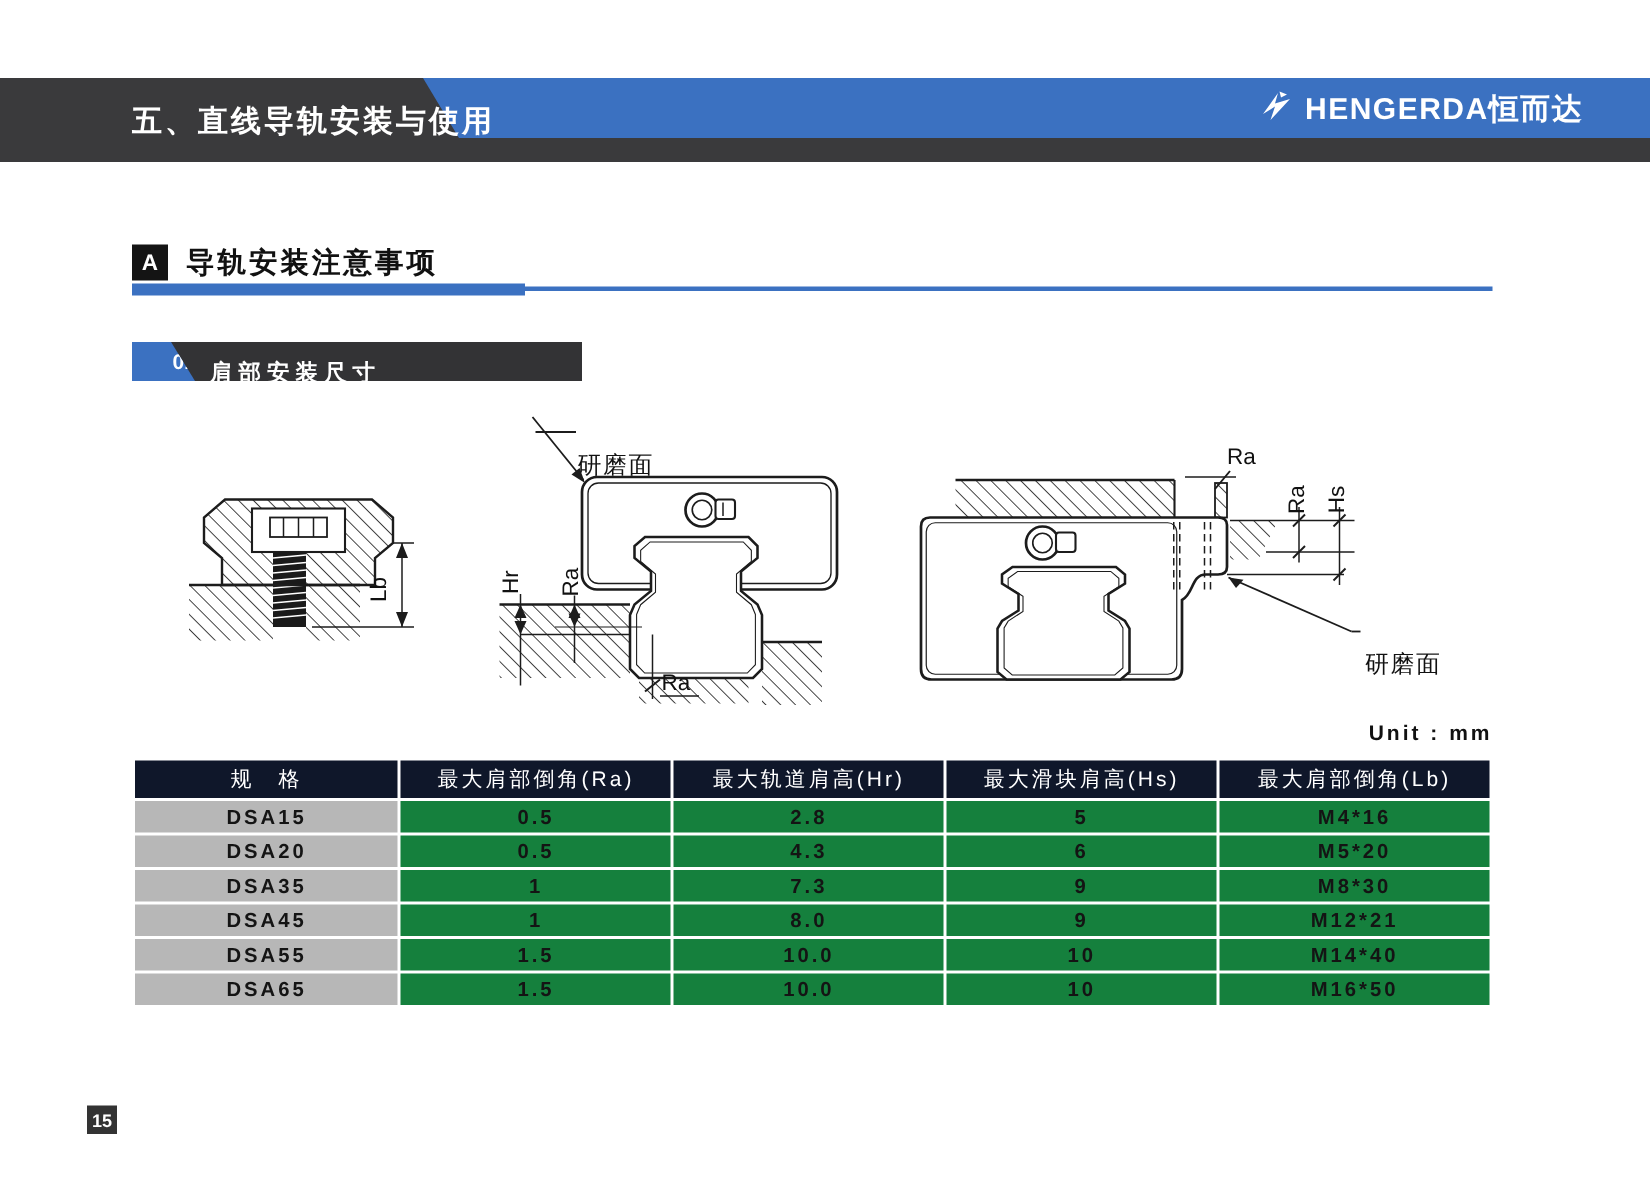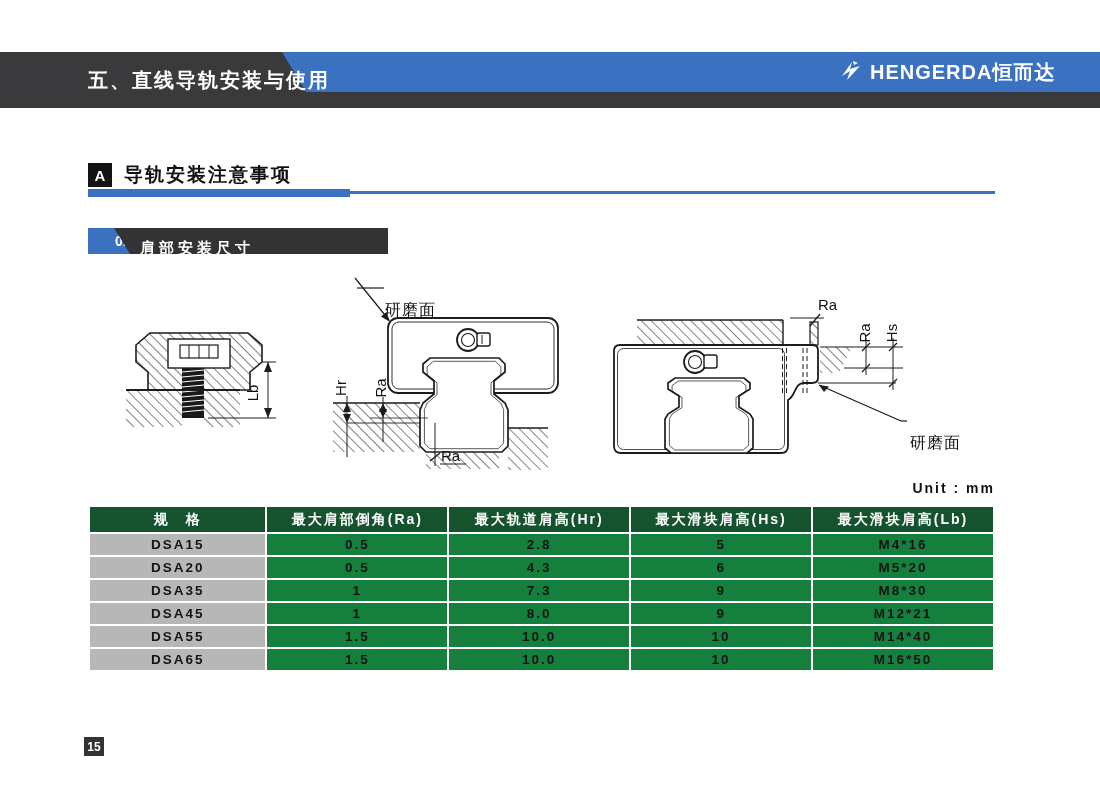--- a/index.html
+++ b/index.html
@@ -30,27 +30,27 @@
   
   .dlabel{font-size:16px;color:#111;letter-spacing:1px;margin-top:21px;}
   .dim{font-size:15px;color:#111;}
   .dim-v{width:32px;height:18px;display:flex;align-items:center;justify-content:center;
          transform:rotate(-90deg);font-size:15px;color:#111;}
   
   .unit{left:795px;top:480px;width:200px;text-align:right;font-size:14px;font-weight:bold;letter-spacing:2px;}
   
   .tblwrap{left:88px;top:505px;width:907px;}
   table.spec{border-collapse:separate;border-spacing:2px;width:100%;table-layout:fixed;}
-  table.spec th{background:#14532d;color:#fff;font-size:14px;font-weight:bold;height:25px;
+  table.spec th{background:#0f172a;color:#fff;font-size:14px;font-weight:normal;height:25px;
                 letter-spacing:2px;padding:0;margin-top:46px;}
   table.spec td{background:#15803d;text-align:center;font-size:13.5px;font-weight:bold;height:21px;
                 letter-spacing:2px;color:#141414;padding:0;}
   table.spec td.spec-name{background:#b7b7b7;}
   
-  .pagenum{left:84px;top:737px;width:20px;height:19px;background:#333;color:#fff;font-size:12px;
+  .pagenum{left:58px;top:737px;width:20px;height:19px;background:#333;color:#fff;font-size:12px;
            font-weight:bold;display:flex;align-items:center;justify-content:center;}
   svg .ln{stroke:#1c1c1c;fill:none;}
 </style>
 </head>
 <body>
 
 <div class="canvas">
 
   <div class="abs topbar"></div>
   <div class="abs blueflag"></div>
@@ -227,21 +227,21 @@
           <col style="width:20.1%">
           <col style="width:20.1%">
           <col style="width:20.1%">
         </colgroup>
       <thead>
         <tr>
           <th>规　格</th>
           <th>最大肩部倒角(Ra)</th>
           <th>最大轨道肩高(Hr)</th>
           <th>最大滑块肩高(Hs)</th>
-          <th>最大滑块肩高(Lb)</th>
+          <th>最大肩部倒角(Lb)</th>
         </tr>
       </thead>
       <tbody>
         <tr>
           <td class="spec-name">DSA15</td>
           <td>0.5</td>
           <td>2.8</td>
           <td>5</td>
           <td>M4*16</td>
         </tr>

